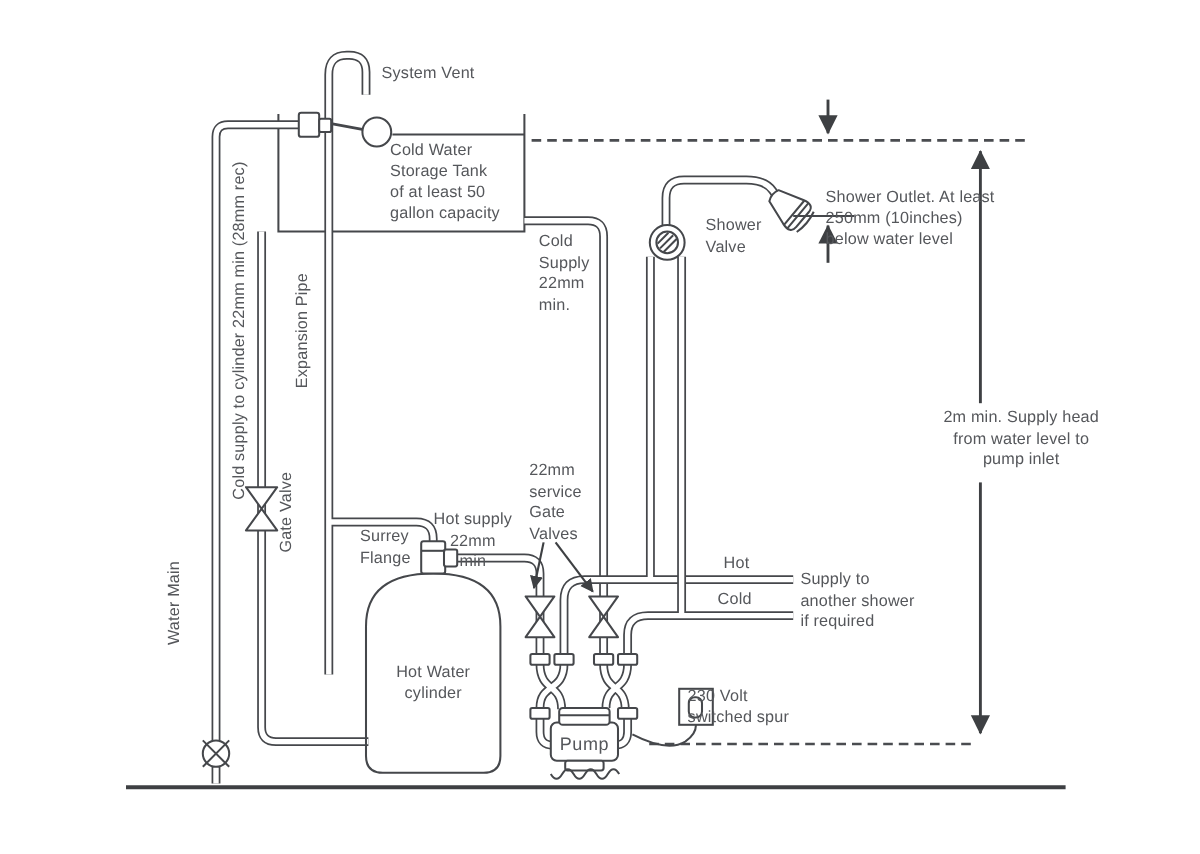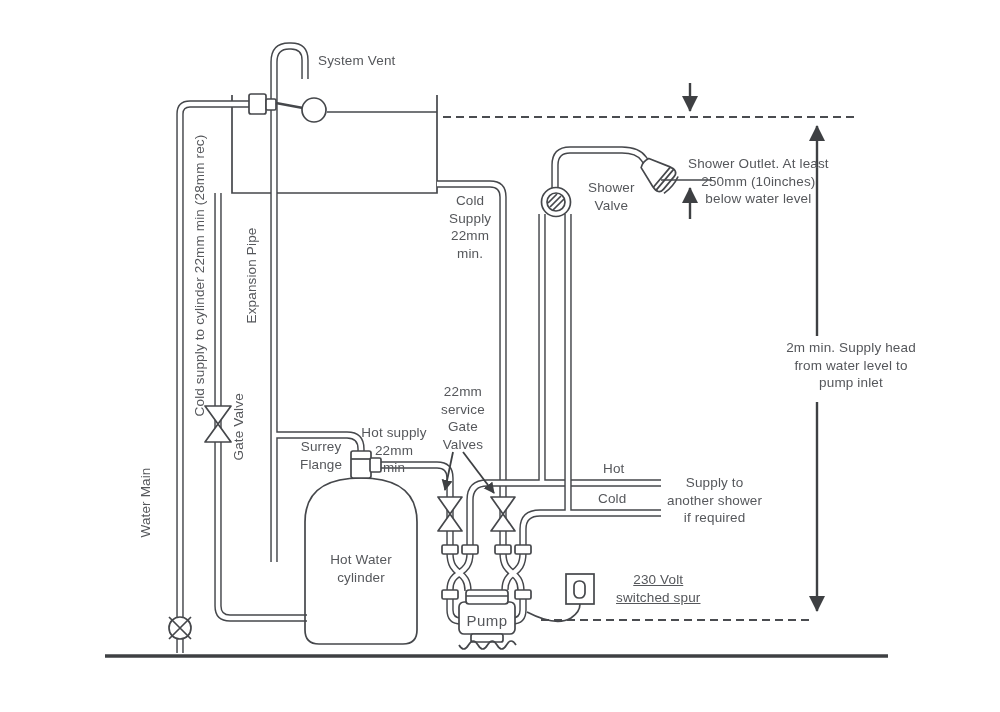--- a/index.html
+++ b/index.html
@@ -1,20 +1,20 @@
 <!DOCTYPE html>
 <html><head>
 <meta charset="utf-8">
 <style>
   html,body{margin:0;padding:0;background:#fff;}
   .canvas{position:relative;width:1000px;height:712px;background:#ffffff;overflow:hidden;
           font-family:"Liberation Sans","DejaVu Sans",sans-serif;}
   svg{position:absolute;left:0;top:0;}
   .lbl{position:absolute;font-size:13.5px;line-height:1.3;color:#55575b;letter-spacing:.15px;
-       white-space:pre-line;text-align:center;}
+       white-space:pre-line;}
   .vlbl{position:absolute;font-size:13.5px;height:17px;color:#55575b;letter-spacing:.15px;
         white-space:nowrap;text-align:center;transform:rotate(-90deg);transform-origin:center;}
   .center{text-align:center;}
   .pump-lbl{font-size:15px;letter-spacing:.5px;}
   .pipe{stroke:#45474b;stroke-width:7.4;fill:none;stroke-linejoin:round;}
   .pipe-inner{stroke:#ffffff;stroke-width:4.5;fill:none;stroke-linejoin:round;}
   .thin{stroke:#45474b;stroke-width:1.7;fill:none;}
   .fit{fill:#ffffff;stroke:#45474b;stroke-width:1.7;}
   .dash{stroke:#4a4c50;stroke-width:2.2;fill:none;stroke-dasharray:8 5;}
   .dim{stroke:#3e4043;stroke-width:2.4;fill:none;}
@@ -157,20 +157,24 @@
     <path class="dim" d="M817,402 L817,611" marker-end="url(#ahBig)"></path>
   </g>
 
   <g>
     <path class="ptr" d="M453,452 L445,490" marker-end="url(#ahSm)"></path>
     <path class="ptr" d="M463,452 L494,493" marker-end="url(#ahSm)"></path>
   </g>
 </svg>
 
 <div class="lbl" style="left:318px;top:52px;">System Vent</div>
+<div class="lbl" style="left:325px;top:116px;">Cold Water
+Storage Tank
+of at least 50
+gallon capacity</div>
 <div class="vlbl" style="left:55px;top:267px;width:290px;">Cold supply to cylinder 22mm min (28mm rec)</div>
 <div class="vlbl" style="left:204px;top:267px;width:96px;">Expansion Pipe</div>
 <div class="vlbl" style="left:206px;top:419px;width:66px;">Gate Valve</div>
 <div class="vlbl" style="left:109px;top:494px;width:74px;">Water Main</div>
 <div class="lbl" style="left:449px;top:192px;">Cold
 Supply
 22mm
 min.</div>
 <div class="lbl" style="left:576px;top:179px;margin-left:12px;">Shower
 Valve</div>
@@ -189,17 +193,17 @@
 service
 Gate
 Valves</div>
 <div class="lbl center" style="left:311px;top:551px;width:100px;">Hot Water
 cylinder</div>
 <div class="lbl" style="left:603px;top:460px;">Hot</div>
 <div class="lbl" style="left:598px;top:490px;">Cold</div>
 <div class="lbl" style="left:667px;top:474px;">Supply to
 another shower
 if required</div>
-<div class="lbl" style="left:616px;top:571px;text-decoration:underline;">230 Volt
+<div class="lbl" style="left:573px;top:571px;">230 Volt
 switched spur</div>
 <div class="lbl center pump-lbl" style="left:457px;top:611px;width:60px;">Pump</div>
 
 </div>
 
 </body></html>

